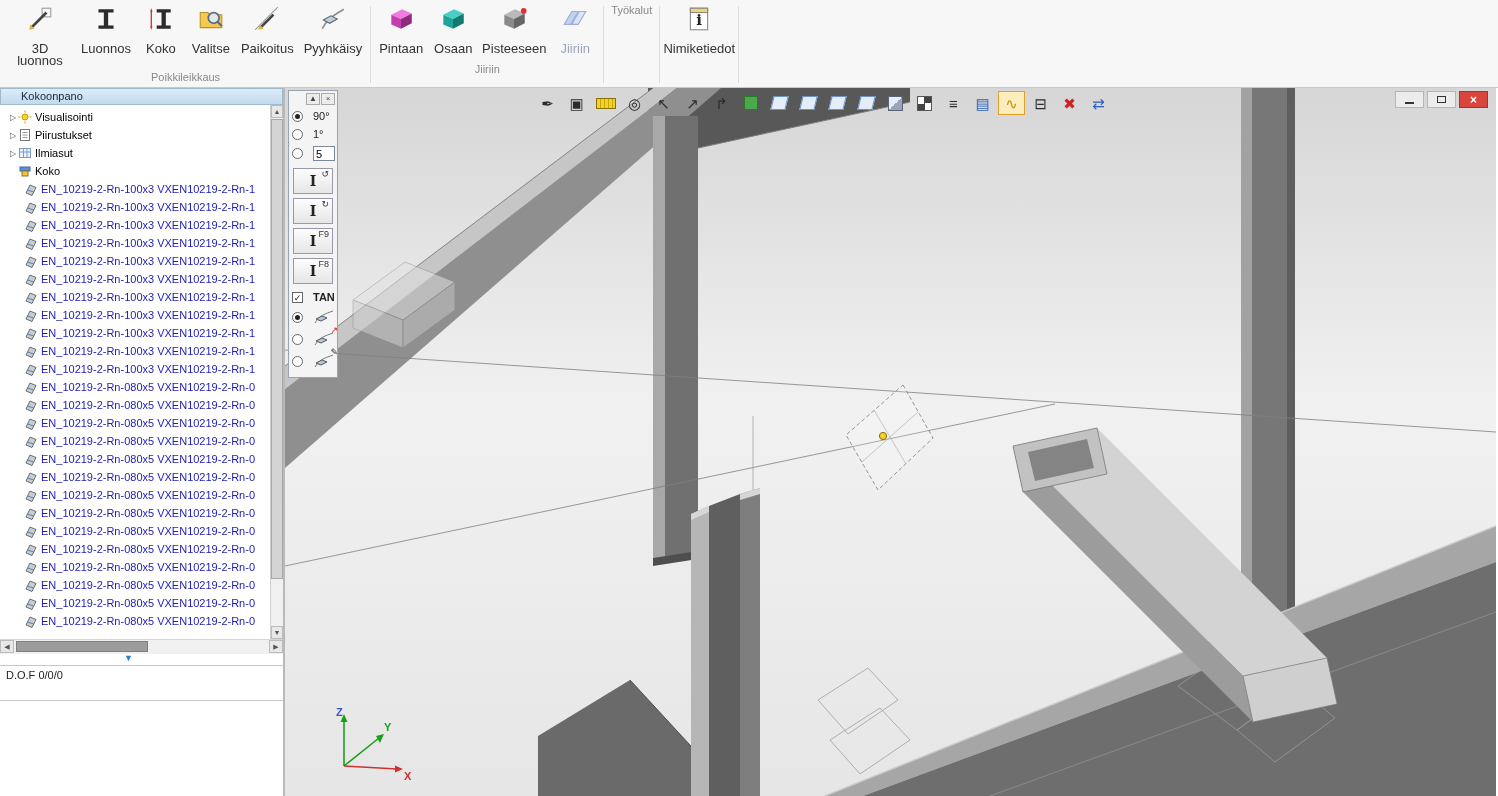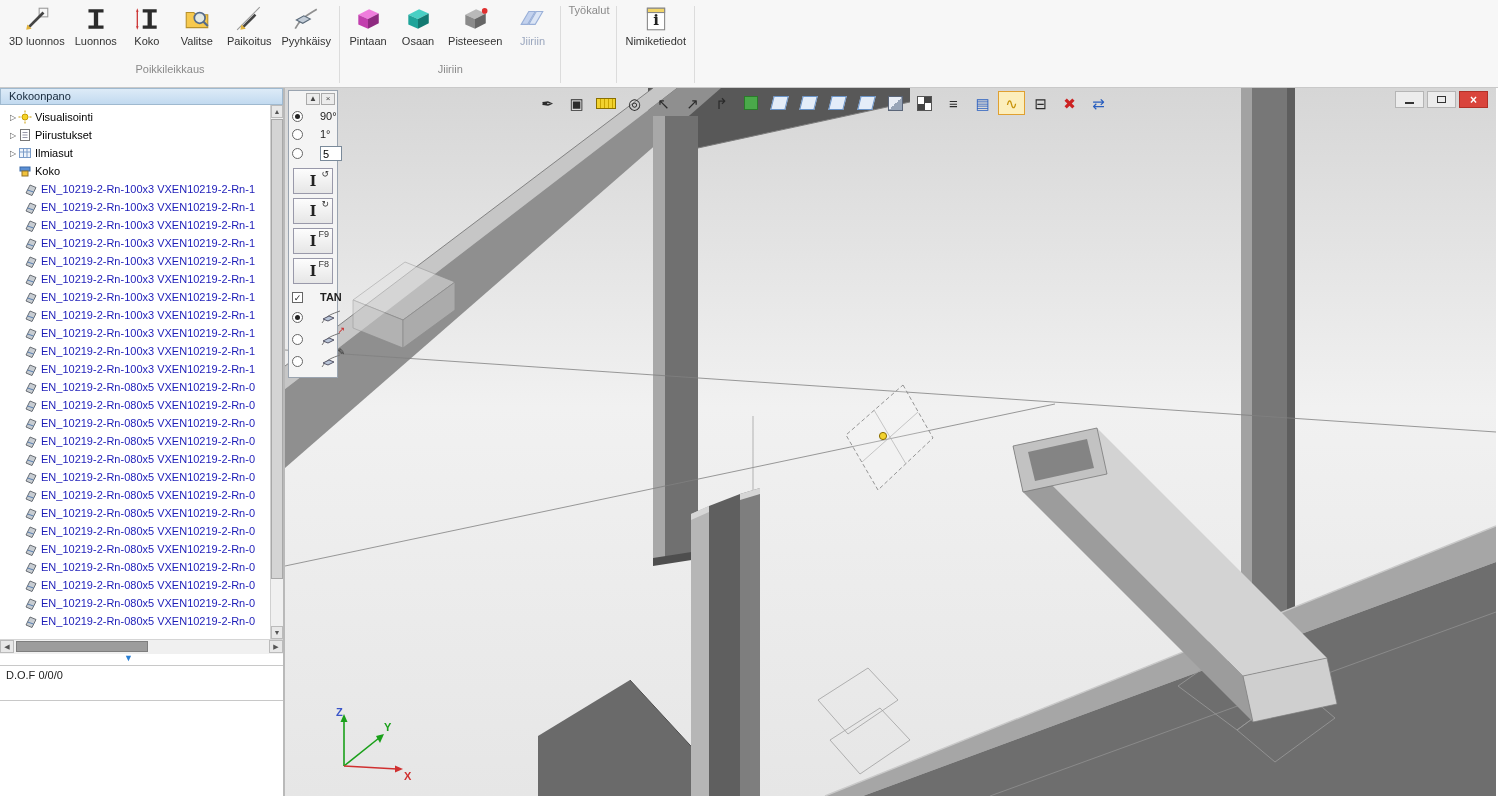--- a/index.html
+++ b/index.html
@@ -6,29 +6,29 @@
   body{width:1498px;height:796px;overflow:hidden;background:#fff;font-family:"Liberation Sans",sans-serif;}
   .app{position:relative;width:1498px;height:796px;}
 
   
   .ribbon{height:88px;background:#f7f7f7;border-bottom:1px solid #c9c9c9;display:flex;align-items:stretch;padding:2px 4px 0;box-sizing:border-box;}
   .rgroup{display:flex;flex-direction:column;}
   .rbtns{display:flex;flex:1;}
   .rbtn{display:flex;flex-direction:column;align-items:center;padding:3px 5px 2px;min-width:40px;max-width:62px;cursor:default;}
   .ricon{width:28px;height:28px;flex:none;}
   .ricon svg{width:28px;height:28px;display:block;}
-  .rtext{font-size:11px;color:#333;text-align:center;line-height:12px;margin-top:2px;}
+  .rtext{font-size:13px;color:#333;text-align:center;line-height:12px;margin-top:10px;}
   .rbtn.disabled .rtext{color:#9aa6be;}
   .rlabel{font-size:11px;color:#8a8a8a;text-align:center;padding:2px 4px 12px;}
   .rsep{width:1px;background:#dcdcdc;margin:4px 3px;}
 
   
   .main{display:flex;height:708px;}
   .sidebar{width:285px;flex:none;border-right:2px solid #b9b9b9;display:flex;flex-direction:column;background:#fff;box-sizing:border-box;}
-  .sb-header{height:17px;flex:none;background:linear-gradient(#ddebf7,#c2daf0);border:1px solid #9fb9cf;font-size:11px;padding:1px 8px;color:#16283a;box-sizing:border-box;}
+  .sb-header{height:17px;flex:none;background:linear-gradient(#ddebf7,#c2daf0);border:1px solid #9fb9cf;font-size:11px;padding:1px 20px;color:#16283a;box-sizing:border-box;}
   .treewrap{position:relative;height:534px;flex:none;overflow:hidden;}
   .tree{position:absolute;left:0;top:3px;right:13px;bottom:0;overflow:hidden;}
   .trow{display:flex;align-items:center;height:18px;font-size:11px;white-space:nowrap;overflow:hidden;color:#000;}
   .trow .exp{width:10px;text-align:center;font-size:8px;color:#555;flex:none;}
   .t-icon{width:14px;height:14px;flex:none;margin:0 3px 0 0;}
   .t-icon svg{width:14px;height:14px;display:block;}
   .trow.root{padding-left:4px;}
   .trow.folder{padding-left:8px;}
   .trow.item{padding-left:24px;color:#1c1cb8;}
   .vscroll{position:absolute;right:0;top:0;bottom:0;width:13px;background:#f0f0f0;border-left:1px solid #d0d0d0;box-sizing:border-box;}
@@ -65,21 +65,21 @@
   .winctrl{position:absolute;right:8px;top:3px;display:flex;gap:3px;}
   .wc{width:29px;height:17px;background:#ececec;border:1px solid #b5b5b5;display:flex;align-items:center;justify-content:center;box-sizing:border-box;}
   .wc-min{width:9px;height:2px;background:#333;margin-top:7px;}
   .wc-max{width:9px;height:7px;border:1.5px solid #333;box-sizing:border-box;}
   .wc.close{background:#d9443c;border-color:#b03028;color:#fff;font-weight:bold;font-size:12px;}
 
   
   .toolpanel{position:absolute;left:288px;top:90px;width:50px;background:#f4f4f4;border:1px solid #9aa4b0;box-sizing:border-box;padding:2px 0 5px;z-index:5;}
   .tp-head{display:flex;justify-content:flex-end;gap:1px;padding:0 2px 2px;}
   .tp-btn{width:14px;height:12px;border:1px solid #aaa;background:#ececec;font-size:8px;line-height:10px;text-align:center;color:#444;box-sizing:border-box;}
-  .tp-row{display:flex;align-items:center;gap:17px;padding:3px 3px;font-size:11px;color:#222;}
+  .tp-row{display:flex;align-items:center;gap:10px;padding:3px 3px;font-size:11px;color:#222;}
   .rad{width:11px;height:11px;border:1px solid #666;border-radius:50%;background:#fff;position:relative;flex:none;box-sizing:border-box;}
   .rad.sel::after{content:"";position:absolute;left:2px;top:2px;width:5px;height:5px;background:#222;border-radius:50%;}
   .angle-input{width:22px;height:15px;border:1px solid #7a8a9a;font-size:11px;padding:0 2px;font-family:inherit;box-sizing:border-box;}
   .tp-btnbox{width:40px;height:26px;margin:4px 4px;border:1px solid #99a;background:linear-gradient(#fdfdfd,#e6e6e6);display:flex;align-items:center;justify-content:center;position:relative;box-sizing:border-box;}
   .tp-ibeam{font-family:"DejaVu Serif",serif;font-weight:bold;font-size:14px;color:#222;line-height:1;}
   .tp-btnbox .sup{font-size:9px;color:#333;position:absolute;right:3px;top:1px;line-height:1;}
   .chk{width:11px;height:11px;border:1px solid #666;background:#fff;font-size:9px;line-height:10px;text-align:center;color:#222;flex:none;box-sizing:border-box;}
   .tan-label{font-weight:bold;}
   .sw-ic{position:relative;width:22px;height:16px;flex:none;}
   .sw-ic svg{width:22px;height:16px;display:block;}

